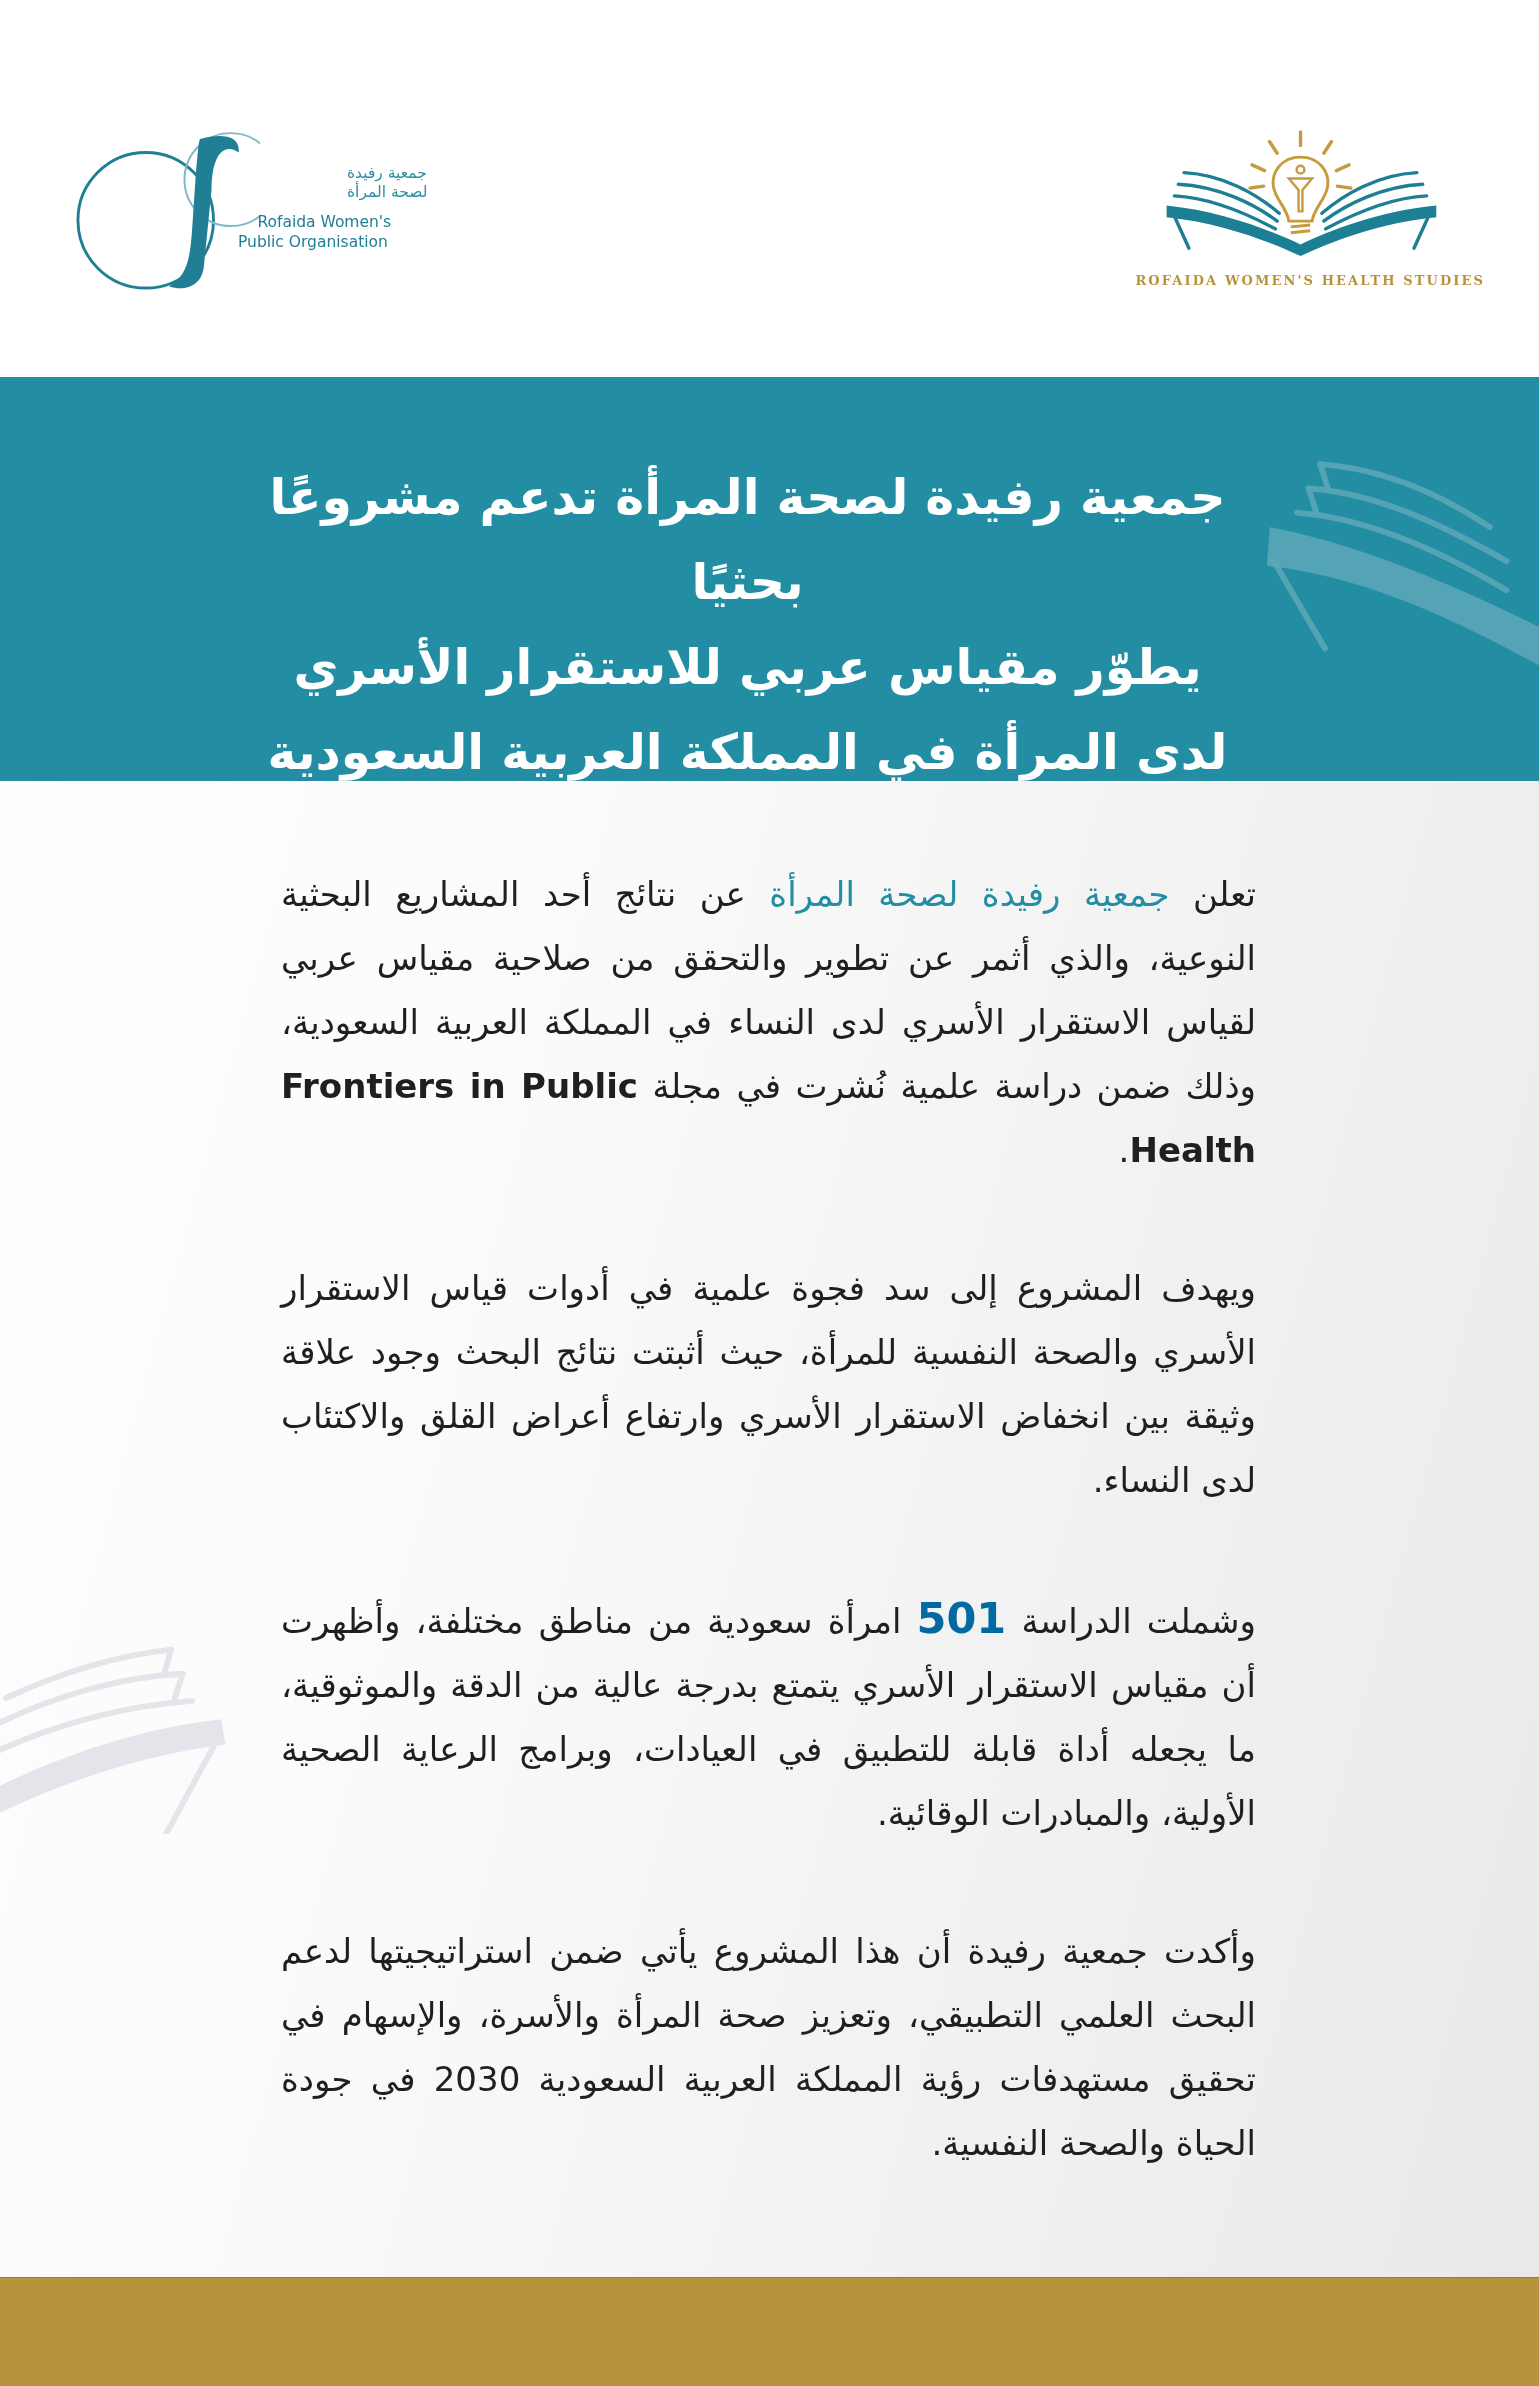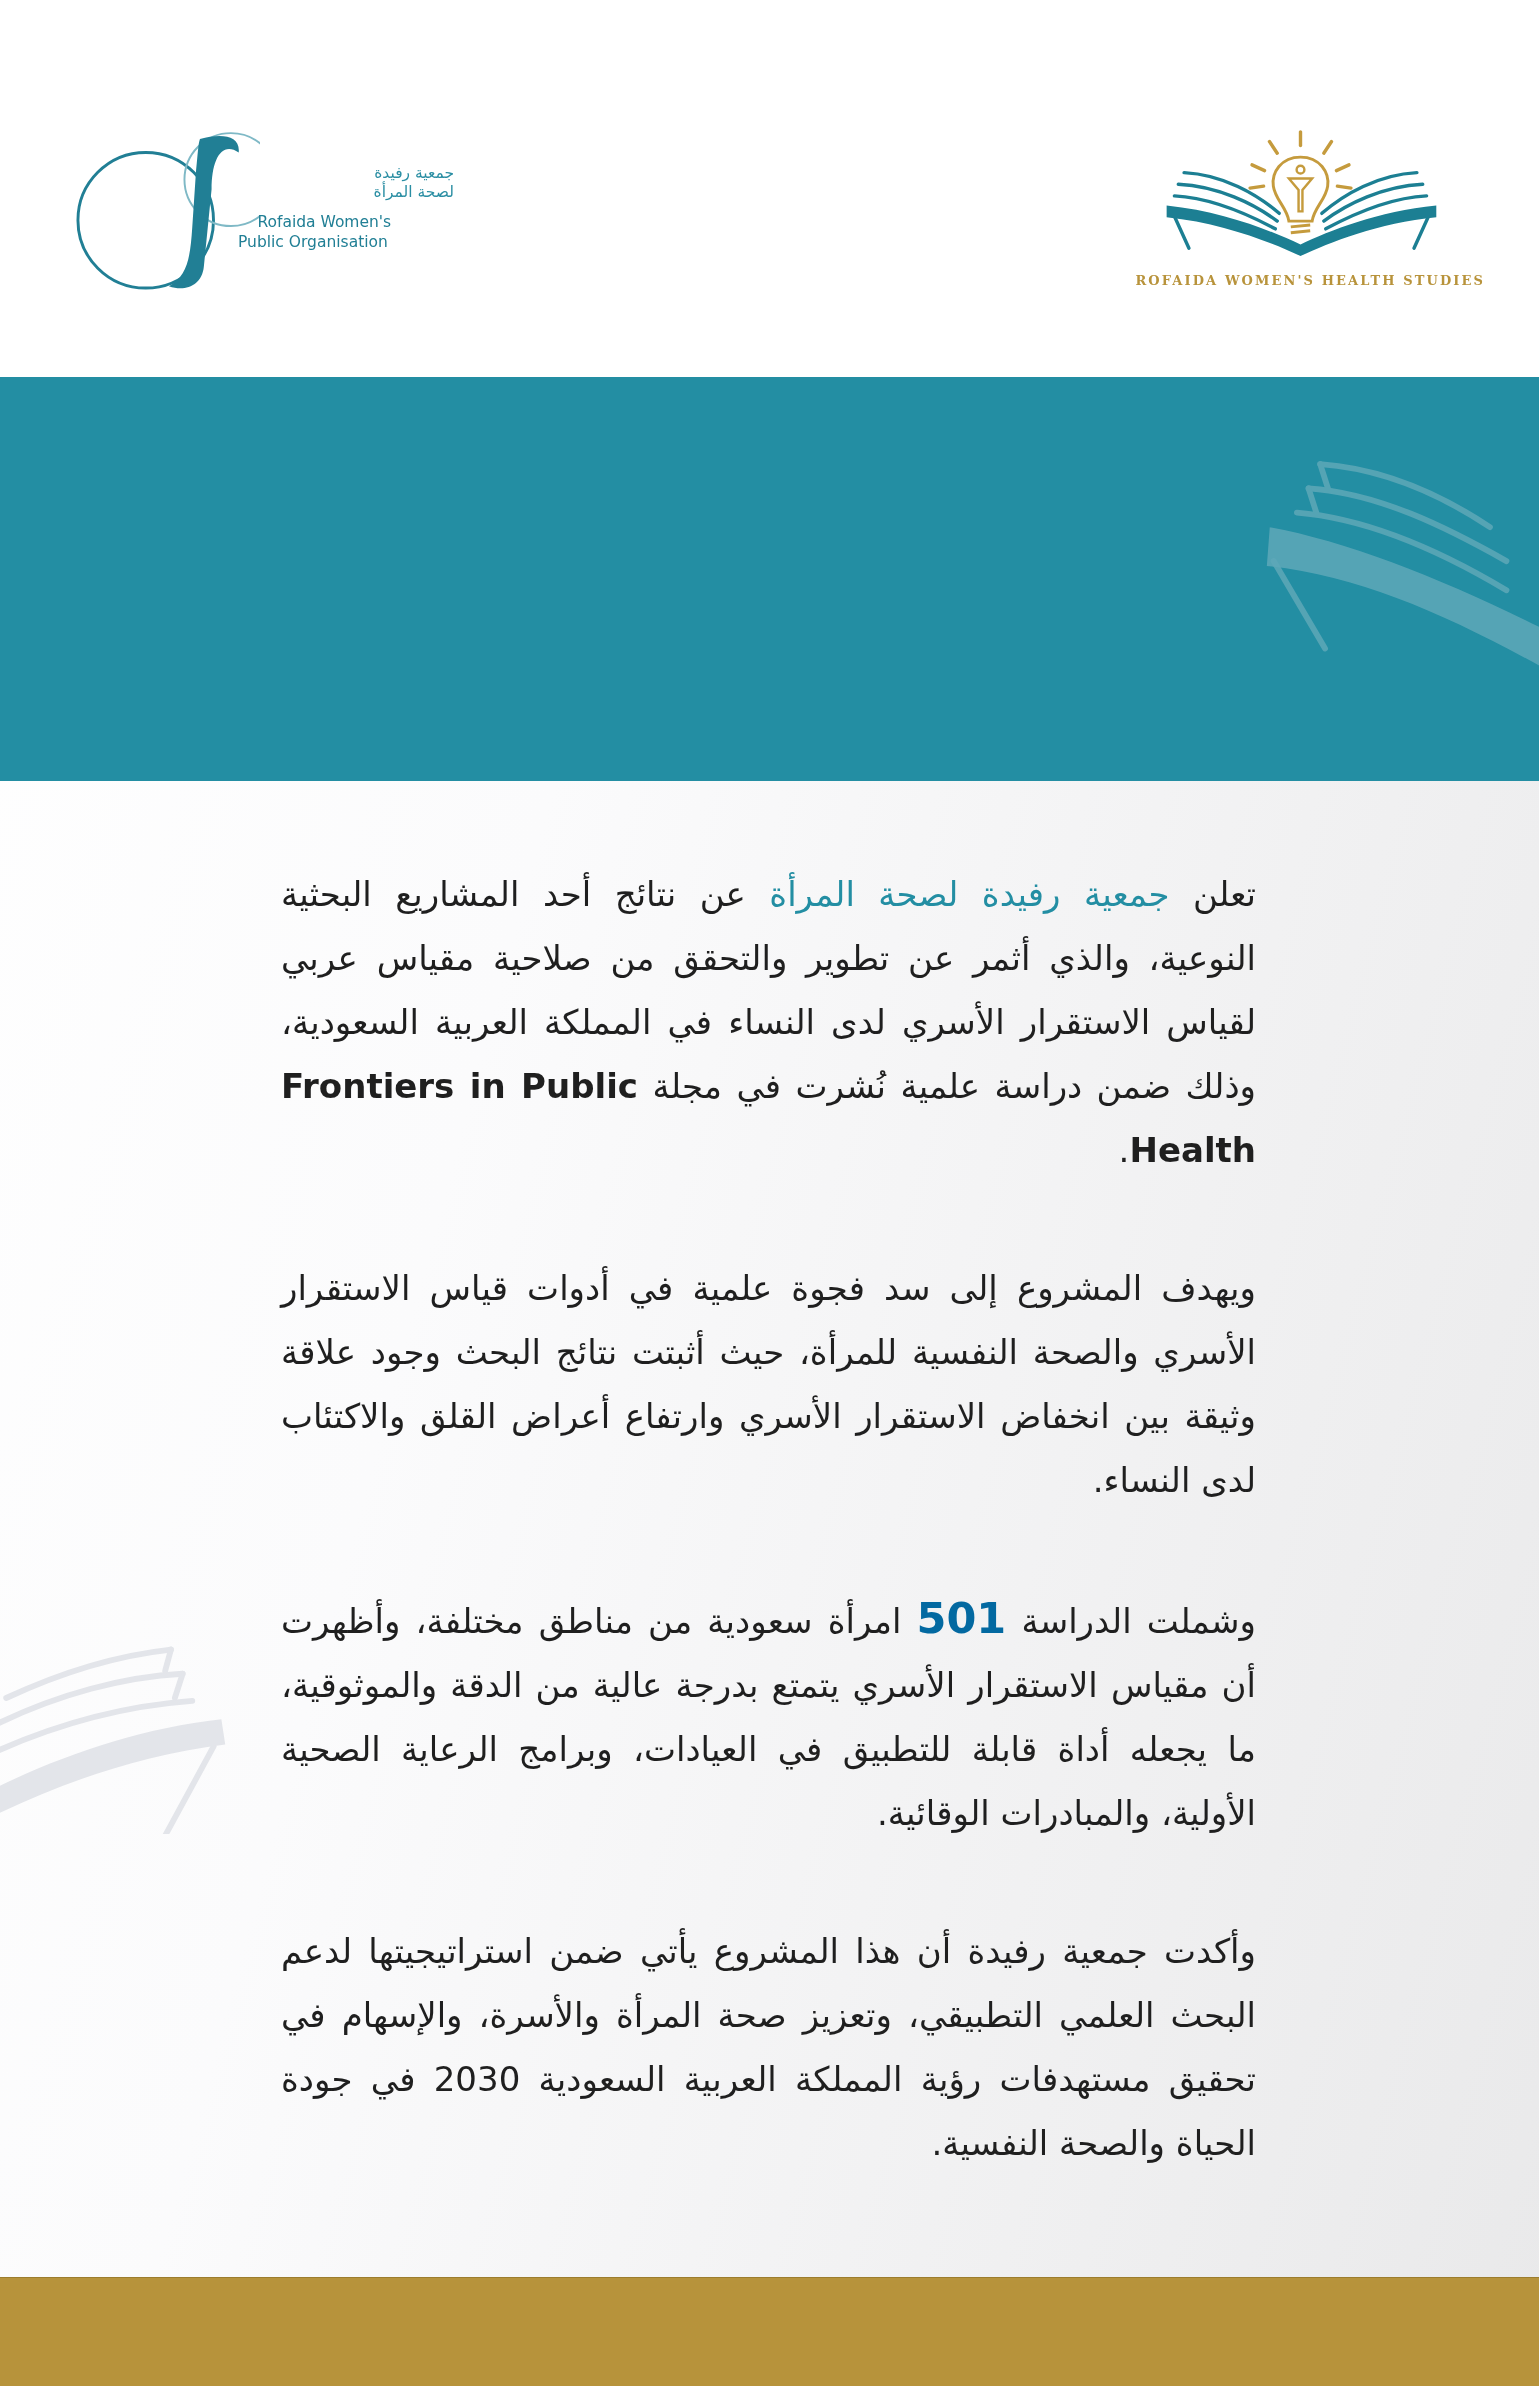--- a/index.html
+++ b/index.html
@@ -12,21 +12,21 @@
   .header {
     position: absolute; left: 0; top: 0; width: 1540px; height: 377px;
     background: #ffffff;
   }
   .logo-left { position: absolute; left: 76px; top: 131px; width: 311px; height: 165px; }
   .logo-left svg { position: absolute; left: 0; top: 0; }
   .logo-left .ar {
     position: absolute; left: 184px; top: 33px; width: 194px;
     color: #2a8ea3; font-size: 15.5px; line-height: 19.4px; text-align: left; direction: rtl;
   }
-  .logo-left .ar span { display: block; text-align: right; width: 107px; }
+  .logo-left .ar span { display: block; width: 107px; }
   .logo-left .en {
     position: absolute; left: 142px; top: 81px; width: 213px;
     color: #217f95; font-family: "DejaVu Sans", sans-serif; font-size: 15.5px; line-height: 20.4px; margin-left: 20px;
   }
   .logo-left .en span { display: block; }
   .logo-left .en span:first-child { padding-left: 19.4px; }
   .logo-right { position: absolute; left: 1116px; top: 116px; width: 369px; height: 184px; }
   .logo-right svg { position: absolute; left: 39px; top: 7.8px; }
   .logo-right .tag {
     position: absolute; left: 0; top: 157px; width: 369px; text-align: right;
@@ -124,20 +124,25 @@
   <svg class="deco" width="311" height="291" viewBox="0 0 320 300">
     <g fill="none" stroke="#5ea8b8" stroke-width="6" stroke-linecap="round" opacity="0.85">
       <path d="M70 30 C140 35 200 65 245 95"></path>
       <path d="M58 55 C130 60 200 95 262 130"></path>
       <path d="M46 80 C120 86 195 120 262 160"></path>
       <path d="M70 30 L78 55 M58 55 L66 80"></path>
       <path d="M22 130 L75 220"></path>
     </g>
     <path d="M18 95 C100 110 200 150 300 200 L300 240 C200 185 110 145 15 135 Z" fill="#5ea8b8" opacity="0.85"></path>
   </svg>
+  <div class="title">
+    <span>جمعية رفيدة لصحة المرأة تدعم مشروعًا بحثيًا</span>
+    <span>يطوّر مقياس عربي للاستقرار الأسري</span>
+    <span>لدى المرأة في المملكة العربية السعودية</span>
+  </div>
 </div>
 
 <svg class="deco-left" width="252" height="272" viewBox="0 0 260 280">
   <g fill="none" stroke="#e3e5ea" stroke-width="6" stroke-linecap="round">
     <path d="M26 140 C90 110 150 95 196 90"></path>
     <path d="M10 170 C80 135 150 118 208 115"></path>
     <path d="M5 200 C80 165 150 148 218 143"></path>
     <path d="M196 90 L190 112 M208 115 L200 140"></path>
     <path d="M240 190 L190 282"></path>
   </g>

